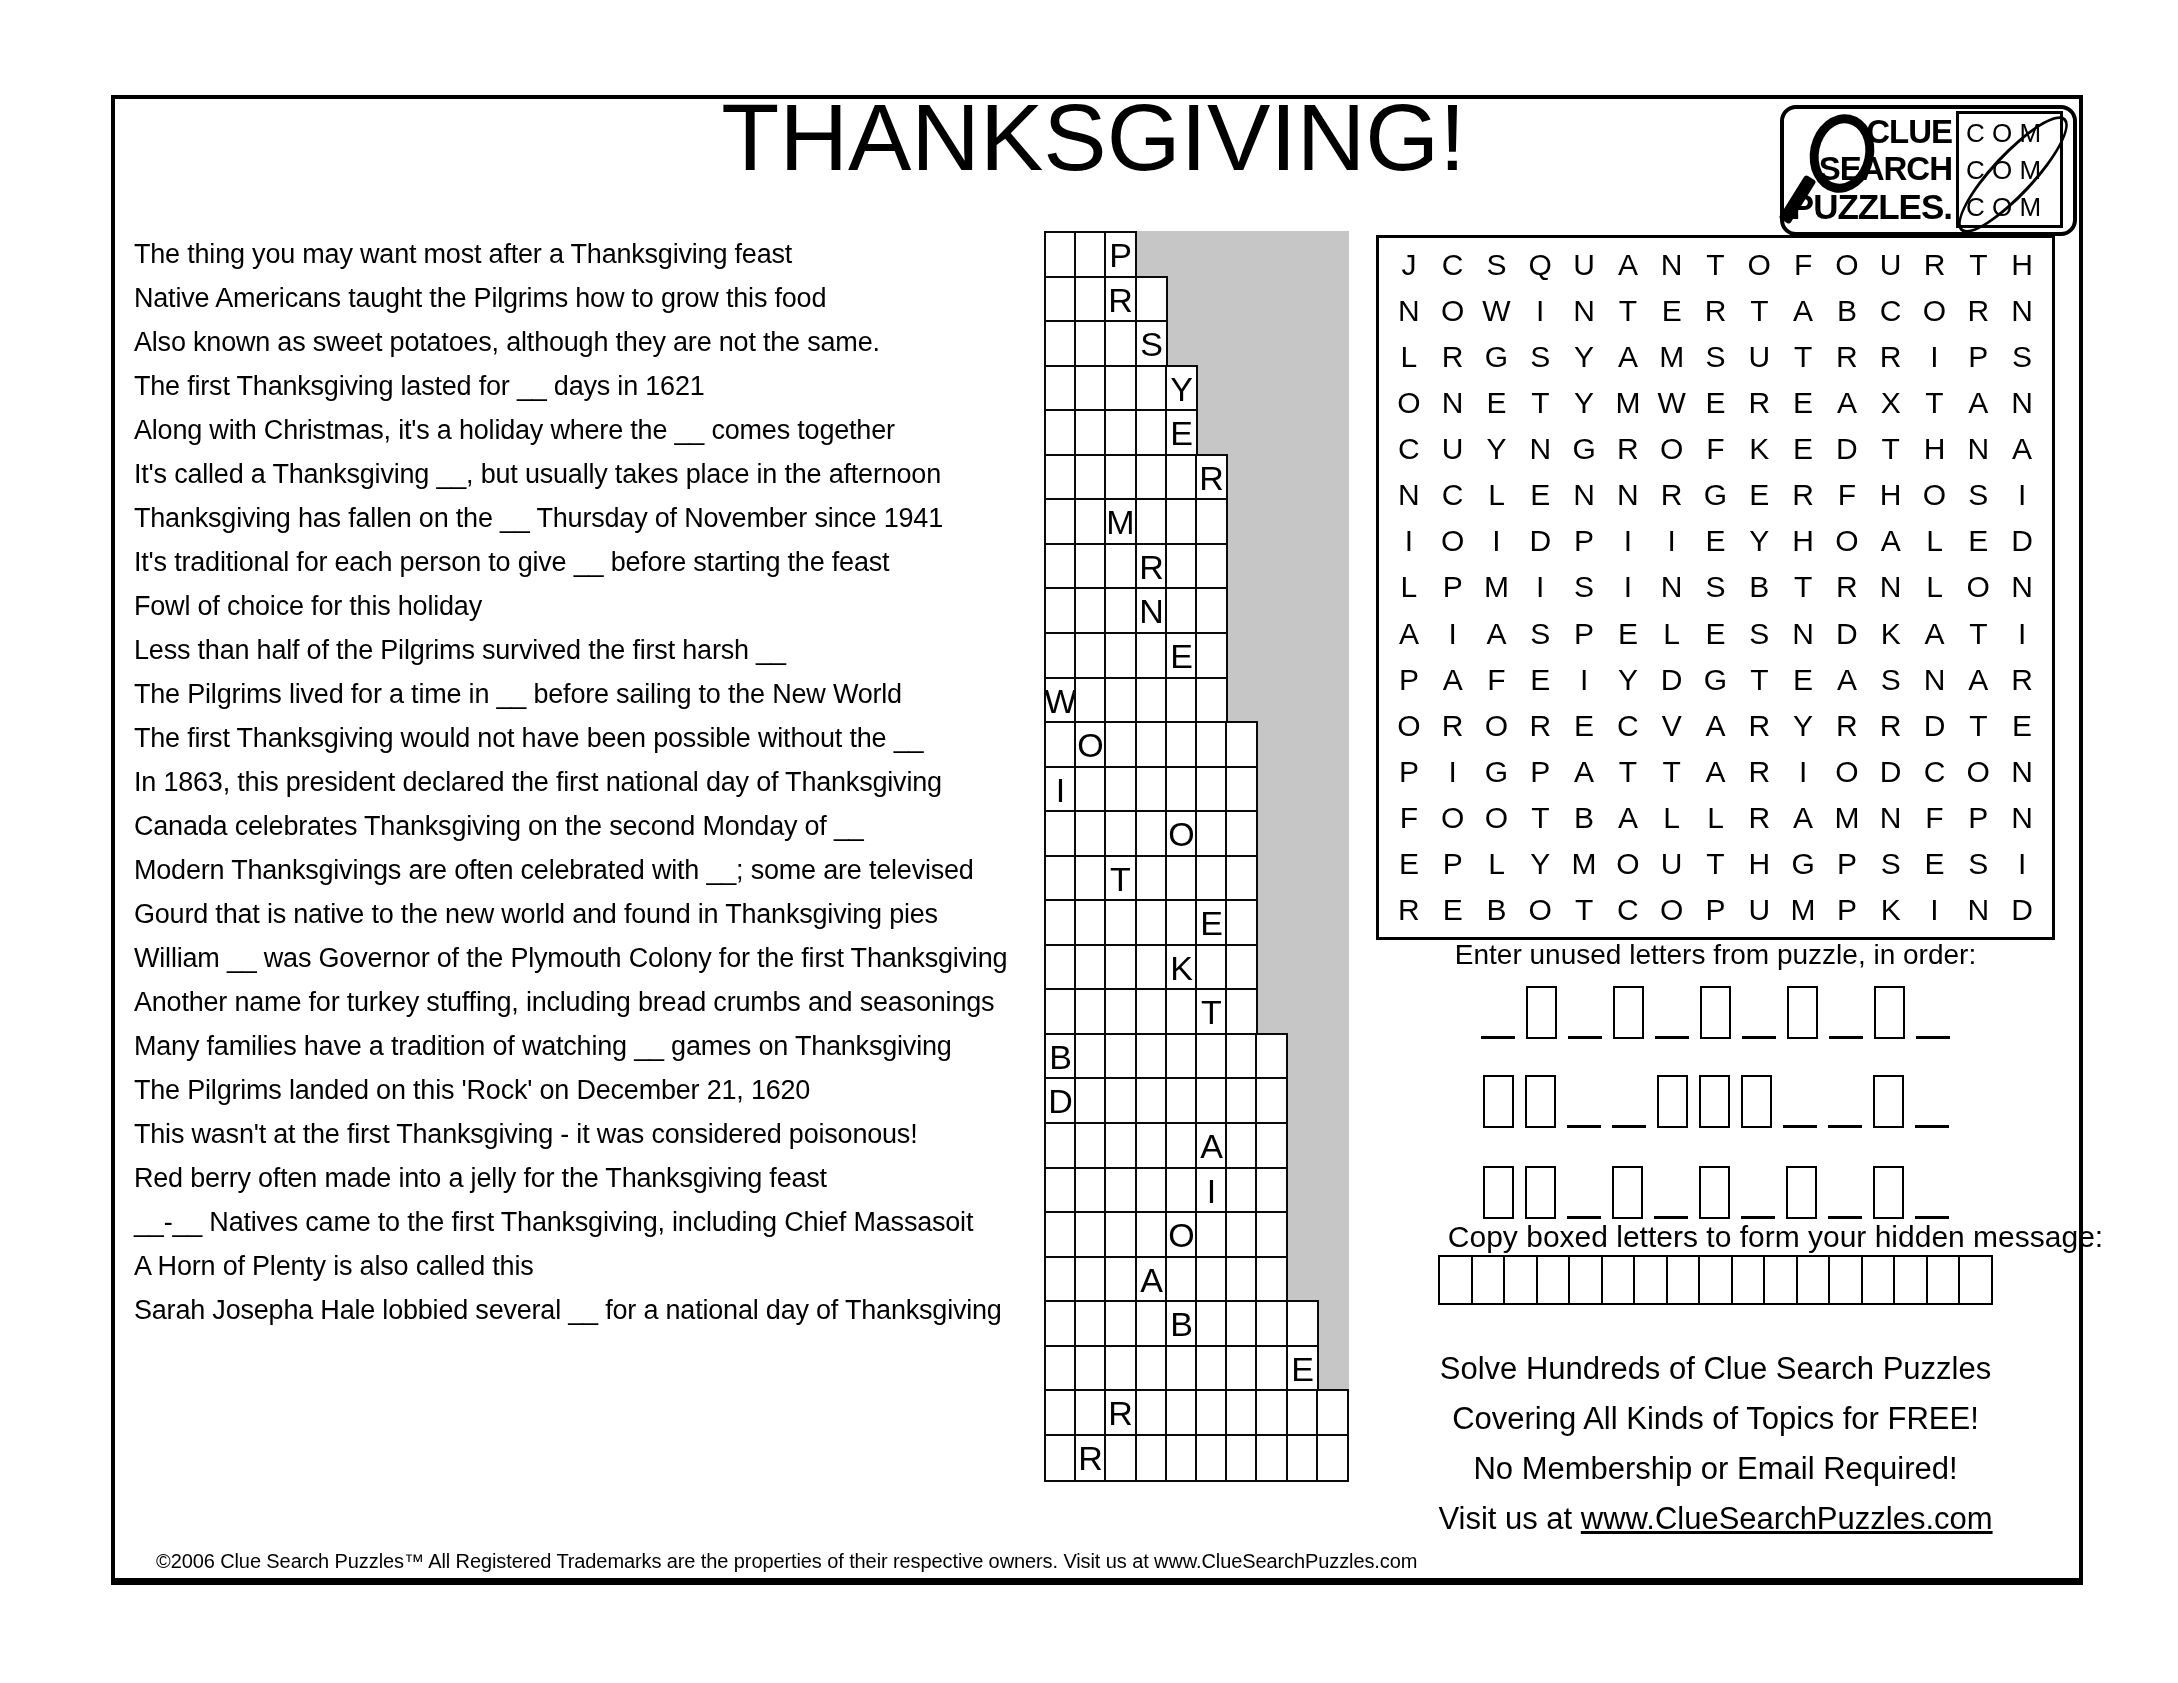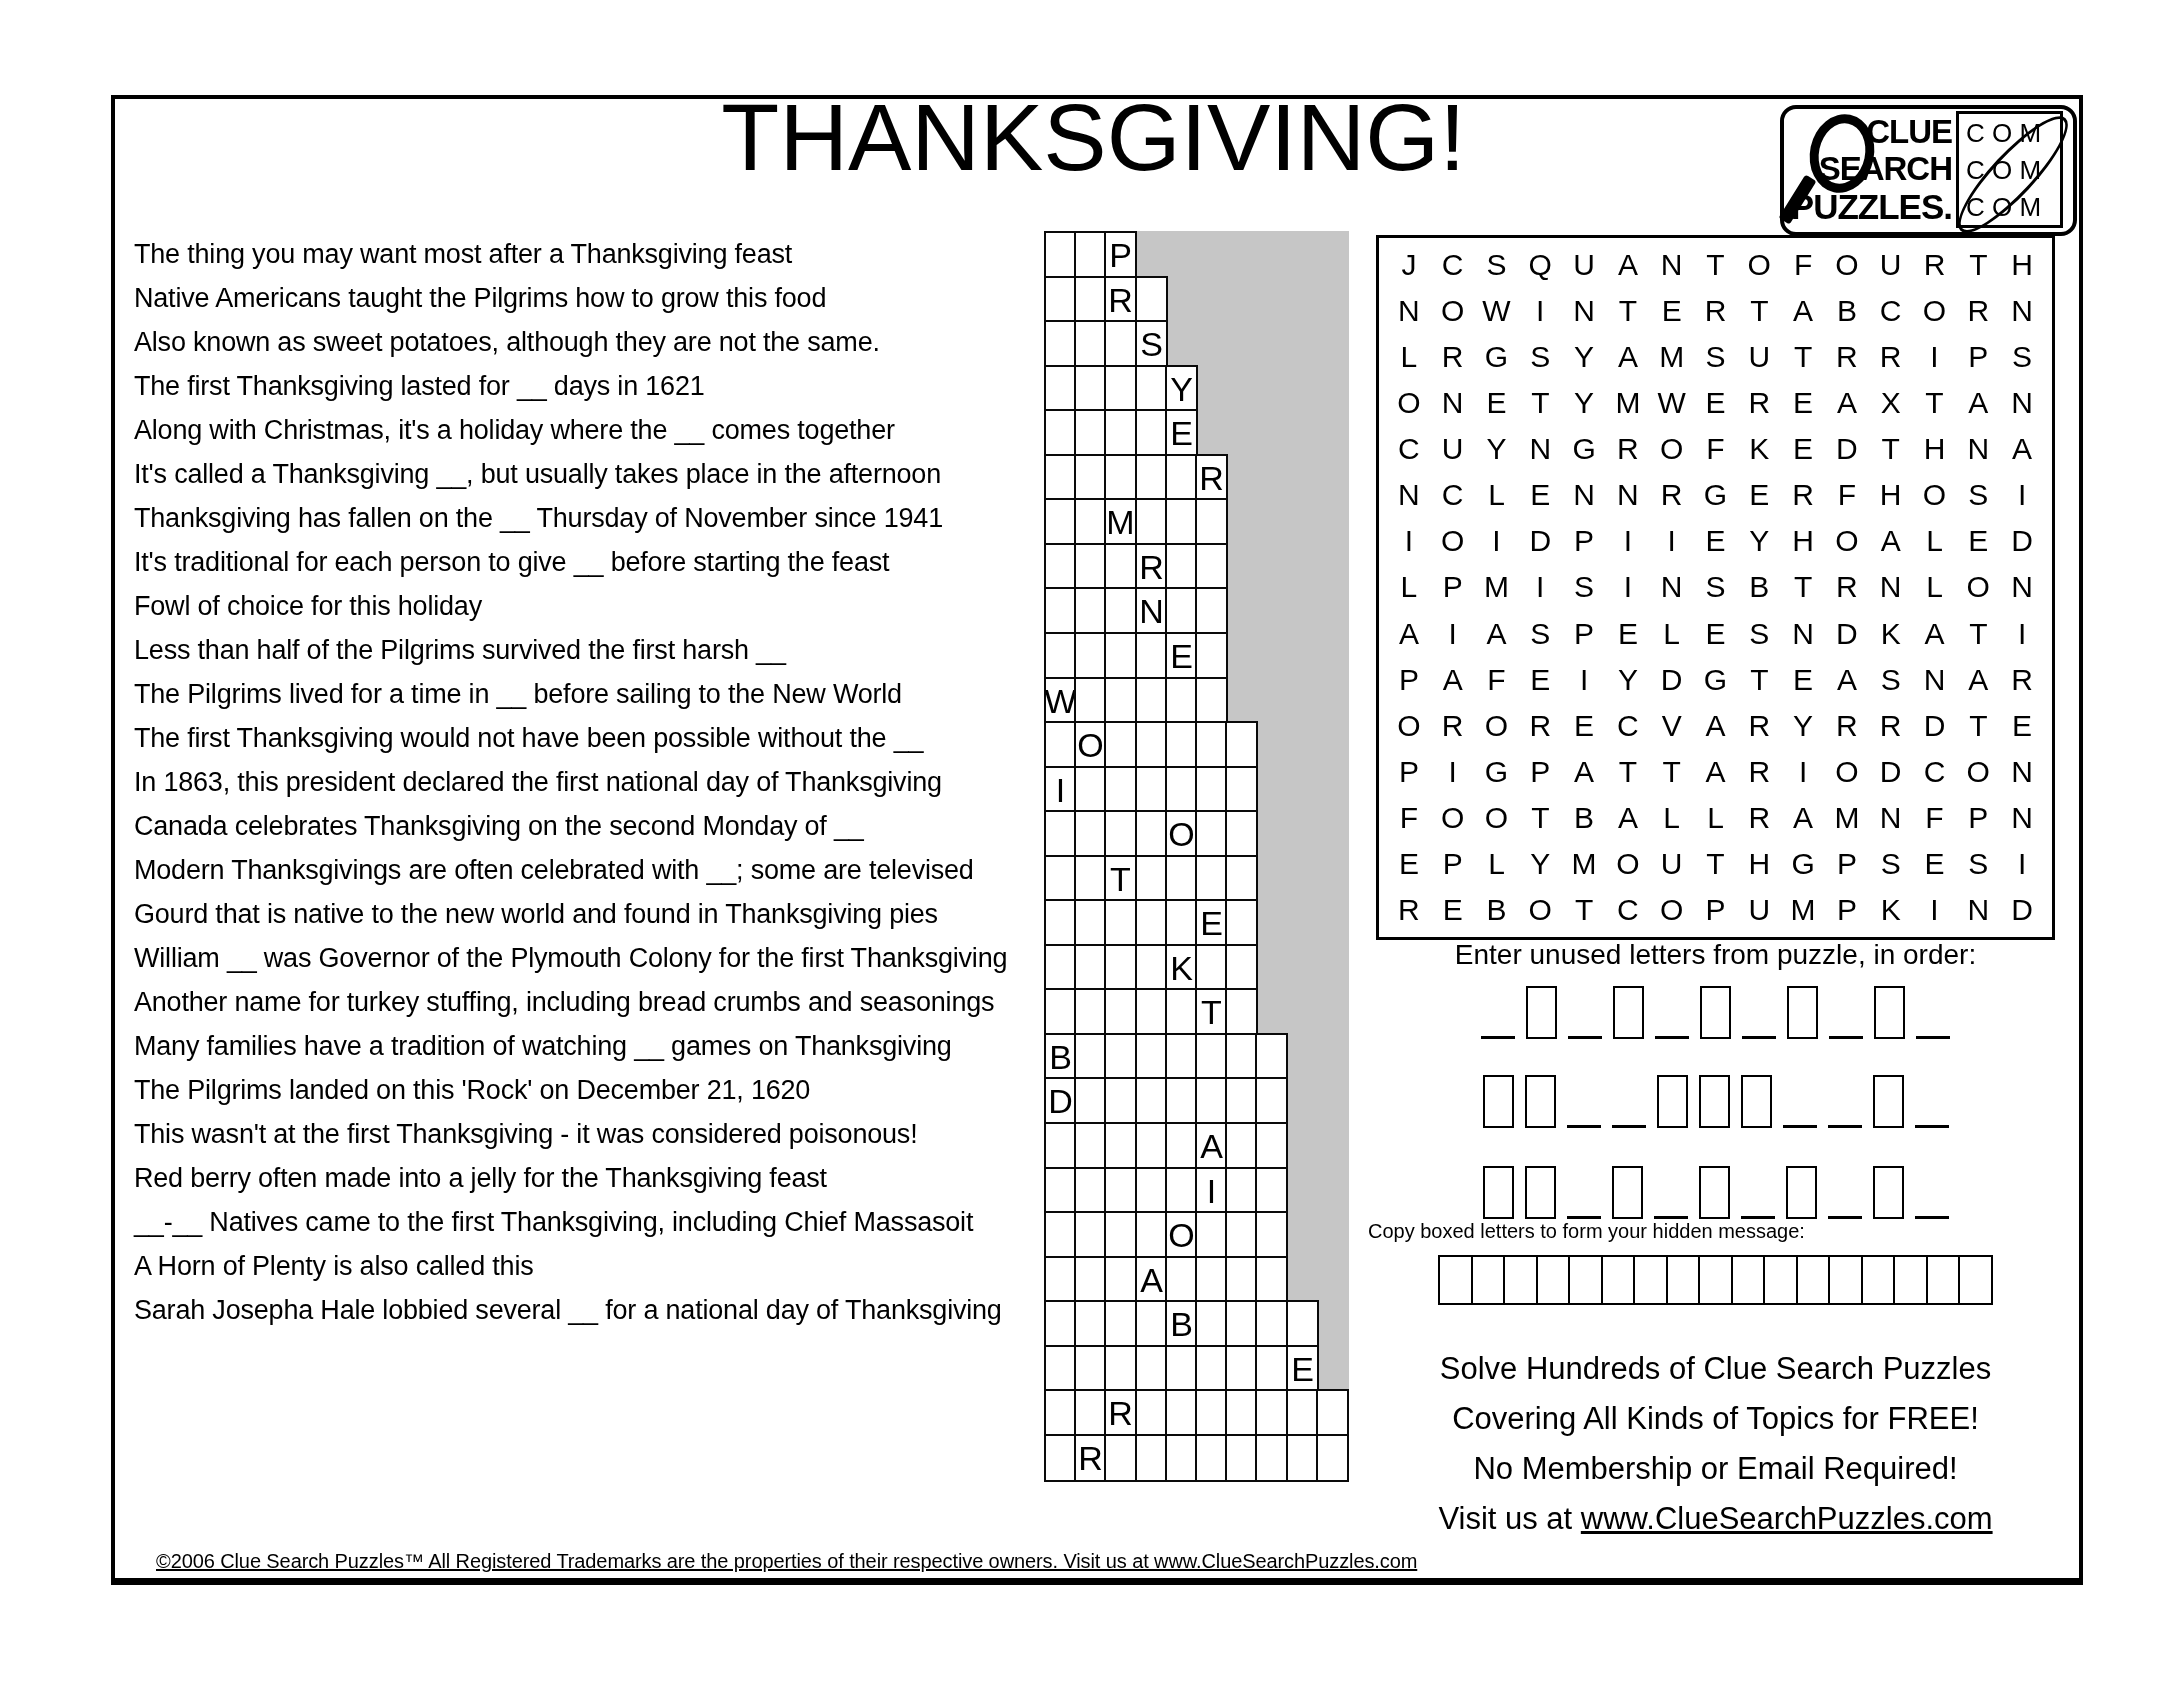--- a/index.html
+++ b/index.html
@@ -42,29 +42,29 @@
     grid-template-columns:repeat(15,1fr);grid-template-rows:repeat(15,1fr);padding:4px 8px;}
   .wsl{display:flex;align-items:center;justify-content:center;font-size:30px;}
   
   .unused-label{position:absolute;left:1376px;top:939px;width:679px;text-align:center;font-size:28px;}
   .slot-line{position:absolute;left:1376px;width:679px;display:flex;justify-content:center;
     align-items:flex-end;gap:11px;height:55px;}
   #uline1{top:984px;} #uline2{top:1073px;} #uline3{top:1164px;}
   .slot-box{width:31px;height:53px;border:2.5px solid #000;box-sizing:border-box;background:#fff;}
   .slot-blank{width:34px;height:53px;border-bottom:3px solid #000;box-sizing:border-box;}
   
-  .copy-label{position:absolute;left:1368px;top:1220px;width:679px;text-align:left;font-size:20px;}
+  .copy-label{position:absolute;left:1436px;top:1220px;width:679px;text-align:center;font-size:30px;}
   .hm-row{position:absolute;left:1376px;top:1255px;width:679px;display:flex;justify-content:center;}
   .hmcell{width:35px;height:50px;box-sizing:border-box;border:2.5px solid #000;margin-left:-2.5px;background:#fff;}
   .hmcell:first-child{margin-left:0;}
   
   .promo{position:absolute;left:1376px;top:1344px;width:679px;text-align:center;
     font-size:31px;line-height:50px;}
   .promo .link{text-decoration:underline;}
-  .footer{position:absolute;left:156px;top:1550px;font-size:20px;letter-spacing:-0.1px;text-decoration:underline;}
+  .footer{position:absolute;left:156px;top:1550px;font-size:20px;letter-spacing:-0.1px;}
 </style>
 </head>
 <body>
 
 <div class="page-border"></div>
 
 <h1 class="title">THANKSGIVING!</h1>
 
 <div class="logo">
   <div>

